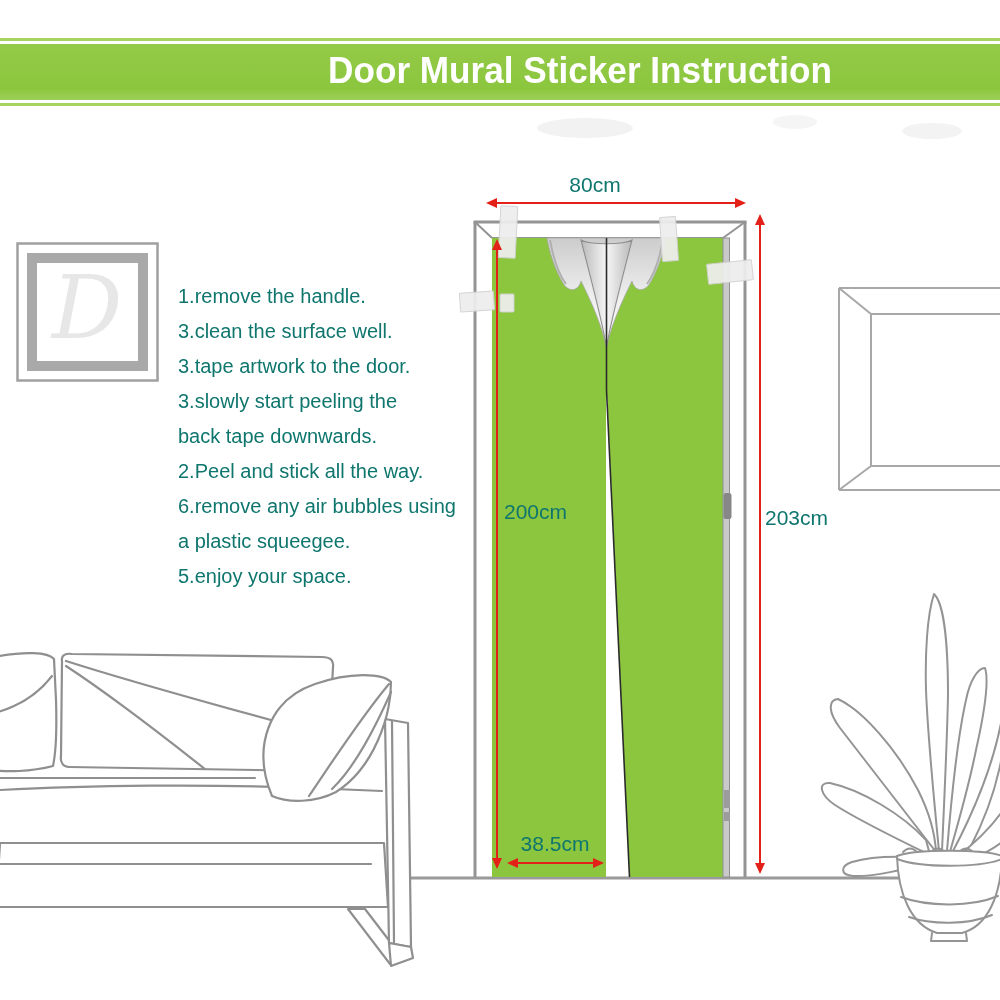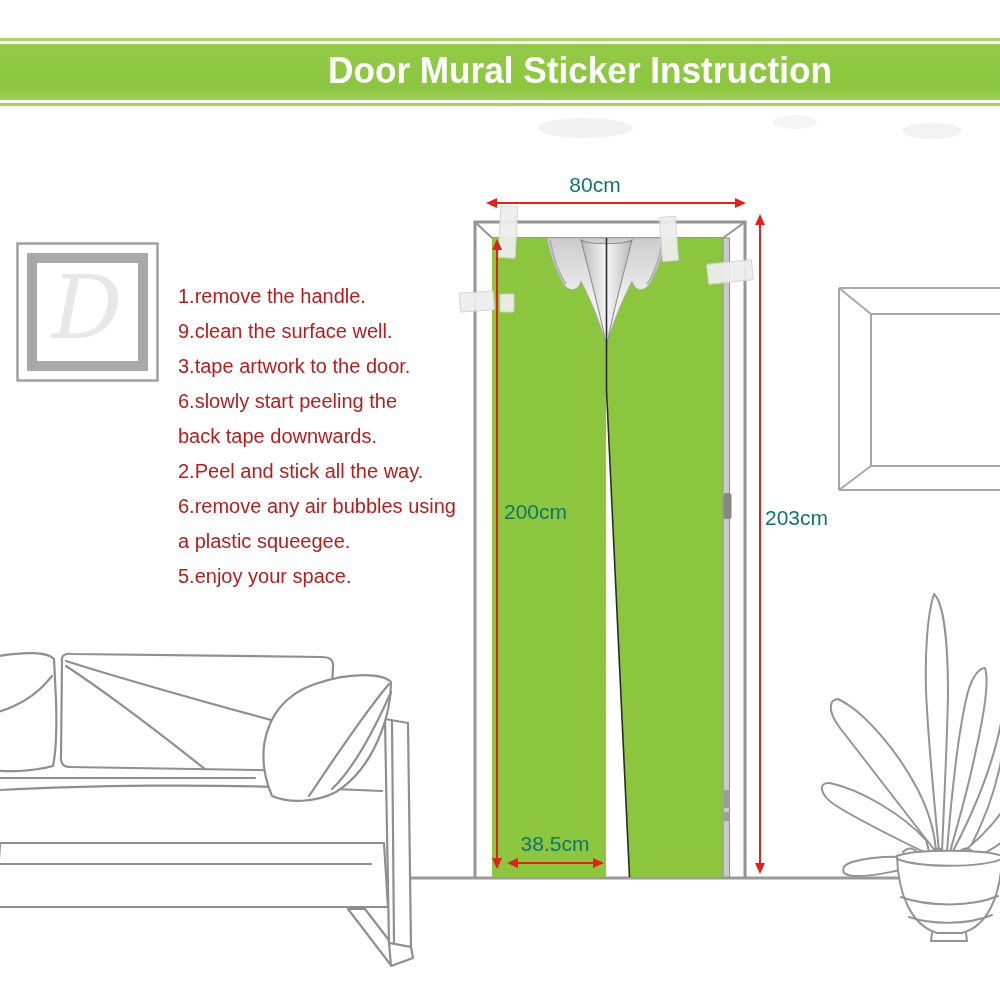--- a/index.html
+++ b/index.html
@@ -16,21 +16,21 @@
     background:linear-gradient(#93ca47,#8cc63e 80%,#9ed059);
   }
   .banner-title{
     position:absolute;left:580px;top:50%;
     transform:translate(-50%,-52%) scaleX(.95);
     color:#ffffff;font-size:37px;font-weight:bold;white-space:nowrap;
     letter-spacing:0px;
   }
   
   .steps{position:absolute;left:178px;top:279px;width:300px;}
-  .step{height:35px;line-height:35px;font-size:20px;color:#b91c1c;white-space:nowrap;}
+  .step{height:35px;line-height:35px;font-size:20px;color:#0f766e;white-space:nowrap;}
   
   .scene{position:absolute;left:0;top:0;width:1000px;height:1000px;}
   
   .dim{position:absolute;color:#0f766e;font-size:21px;white-space:nowrap;}
   .dim-80{left:595px;top:173px;transform:translateX(-50%);}
   .dim-200{left:504px;top:500px;}
   .dim-203{left:765px;top:506px;}
   .dim-385{left:555px;top:832px;transform:translateX(-50%);}
   
   .frame-letter{
@@ -171,23 +171,23 @@
       <path d="M510,863 H601"></path>
       <polygon points="507,863 518,858 518,868" stroke="none"></polygon>
       <polygon points="604,863 593,858 593,868" stroke="none"></polygon>
     </g>
   </svg>
 
   <div class="frame-letter">D</div>
 
   <div class="steps">
     <div class="step">1.remove the handle.</div>
-    <div class="step">9.clean the surface well.</div>
+    <div class="step">3.clean the surface well.</div>
     <div class="step">3.tape artwork to the door.</div>
-    <div class="step">6.slowly start peeling the</div>
+    <div class="step">3.slowly start peeling the</div>
     <div class="step">back tape downwards.</div>
     <div class="step">2.Peel and stick all the way.</div>
     <div class="step">6.remove any air bubbles using</div>
     <div class="step">a plastic squeegee.</div>
     <div class="step">5.enjoy your space.</div>
   </div>
 
   <div class="dim dim-80">80cm</div>
   <div class="dim dim-200">200cm</div>
   <div class="dim dim-203">203cm</div>

